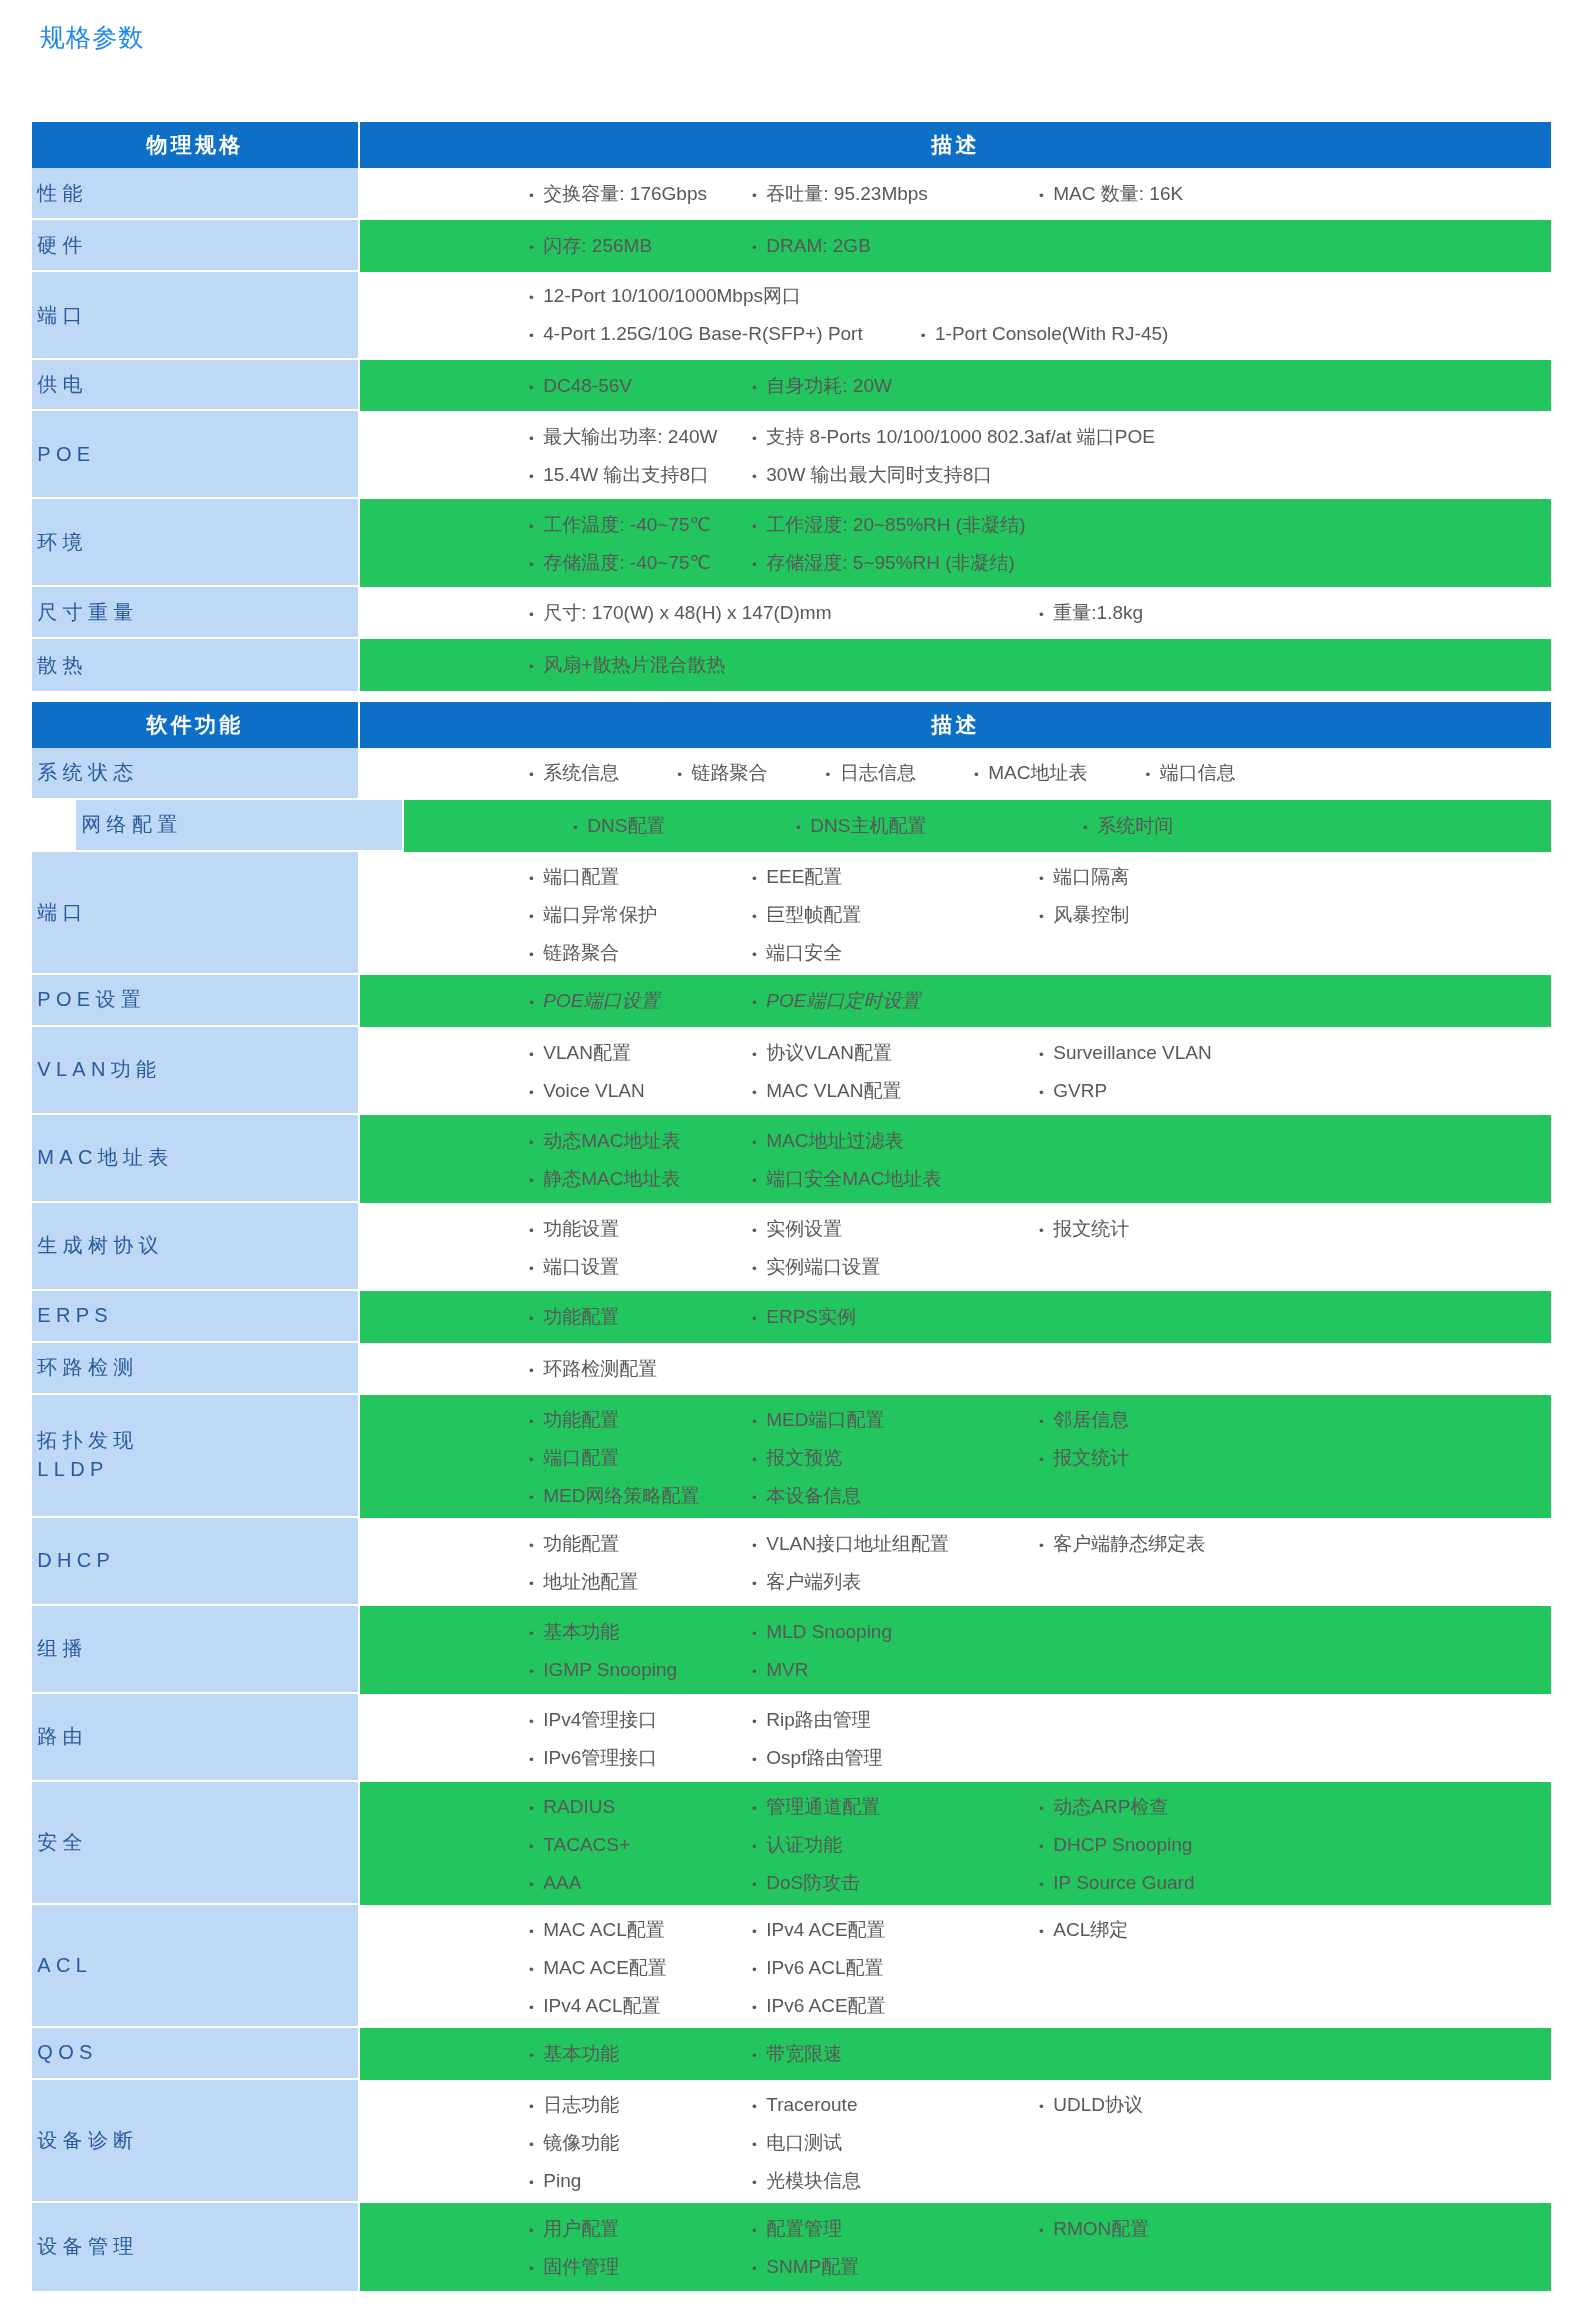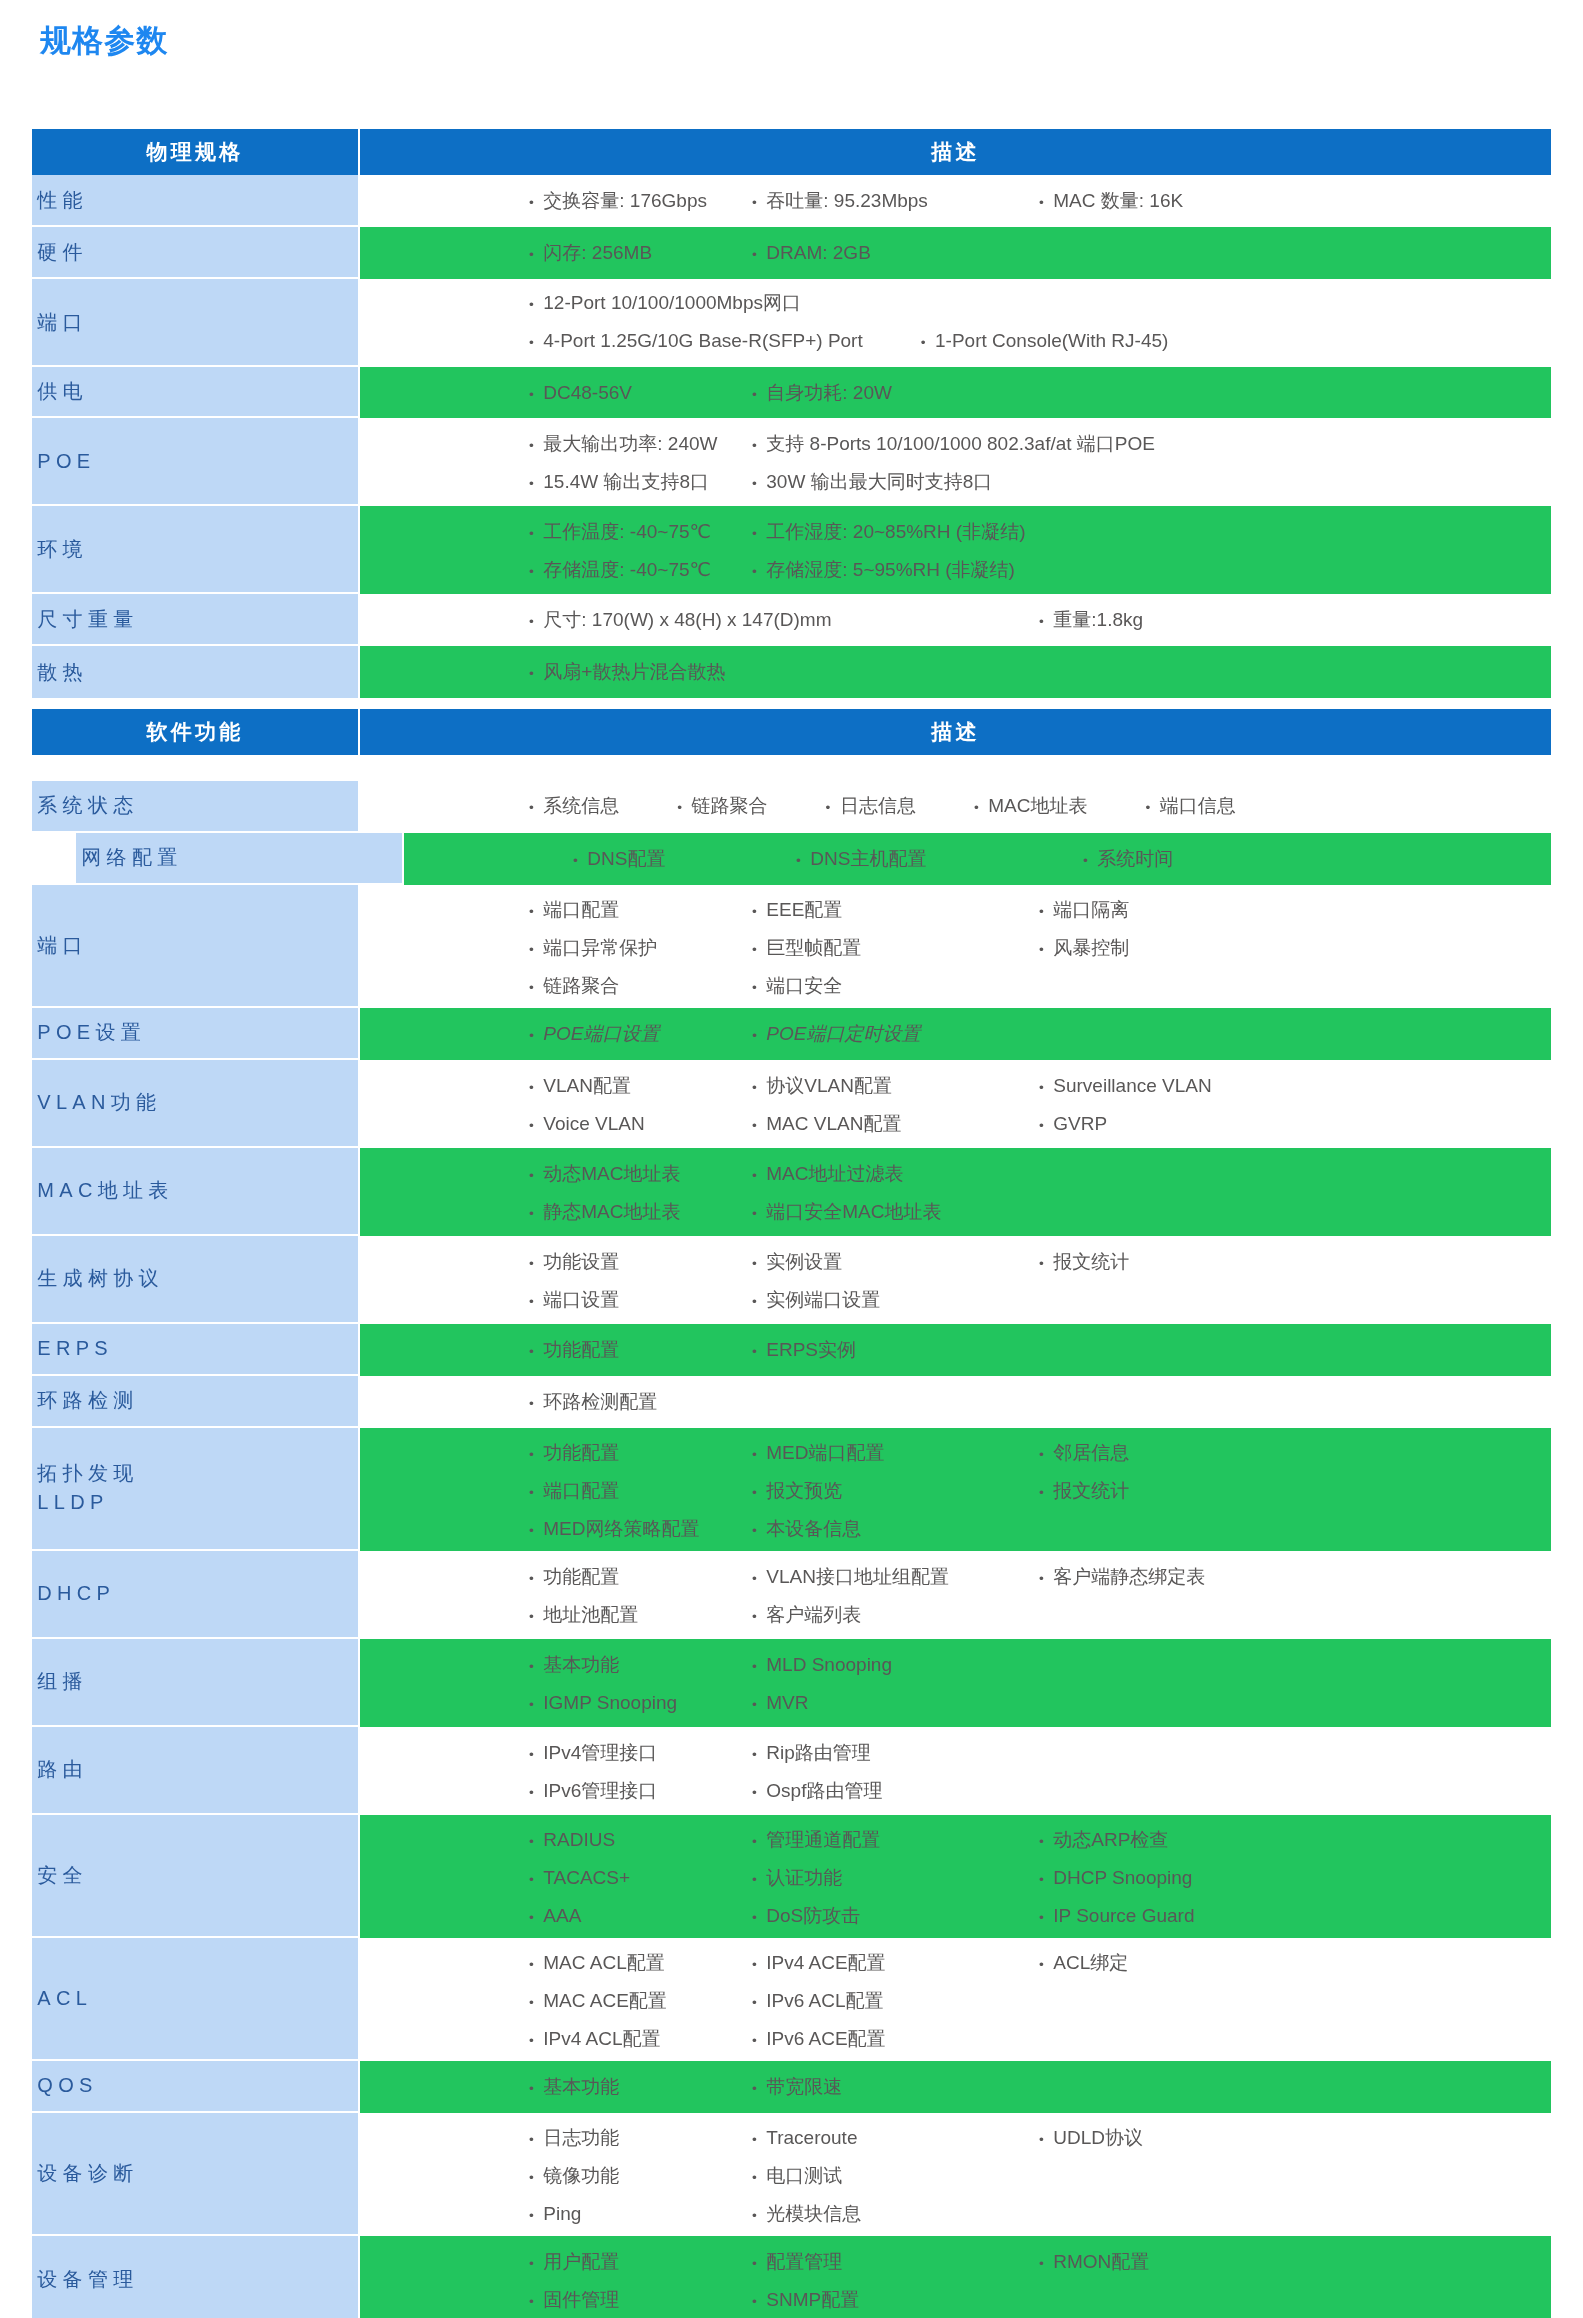--- a/index.html
+++ b/index.html
@@ -6,23 +6,23 @@
   .page{
     width:1583px;
     min-height:2319px;
     background:#ffffff;
     font-family:"Liberation Sans","DejaVu Sans",sans-serif;
     padding-top:22px;
     box-sizing:border-box;
   }
   .title{
     margin:0 0 0 40px;
-    font-size:31px;
+    font-size:25px;
     line-height:1.2;
-    font-weight:bold;
+    font-weight:normal;
     color:#1e87f0;
     letter-spacing:1.1px;
   }
   .spec-table{
     margin:0 32px;
   }
   .spec-table.first{margin-top:70px;}
   .spec-table.second{margin-top:10.6px;}
   .t-head{
     display:flex;
@@ -224,21 +224,21 @@
         </div>
       </div>
   </section>
 
   <section class="spec-table second">
     <div class="t-head">
       <div class="t-head-label">软件功能</div>
       <div class="t-head-desc">描述</div>
     </div>
     <div class="t-body">
-        <div class="t-row" style="height: 52px; margin-top: 26px;">
+        <div class="t-row" style="height: 52px;">
           <div class="t-label">
             <div>系统状态</div>
           </div>
           <div class="t-content">
             <div class="lineswrap">
               <div class="line">
                 <div class="cline"><span class="bullet">•</span><span>系统信息</span></div>
                 <div class="cline"><span class="bullet">•</span><span>链路聚合</span></div>
                 <div class="cline"><span class="bullet">•</span><span>日志信息</span></div>
                 <div class="cline"><span class="bullet">•</span><span>MAC地址表</span></div>

